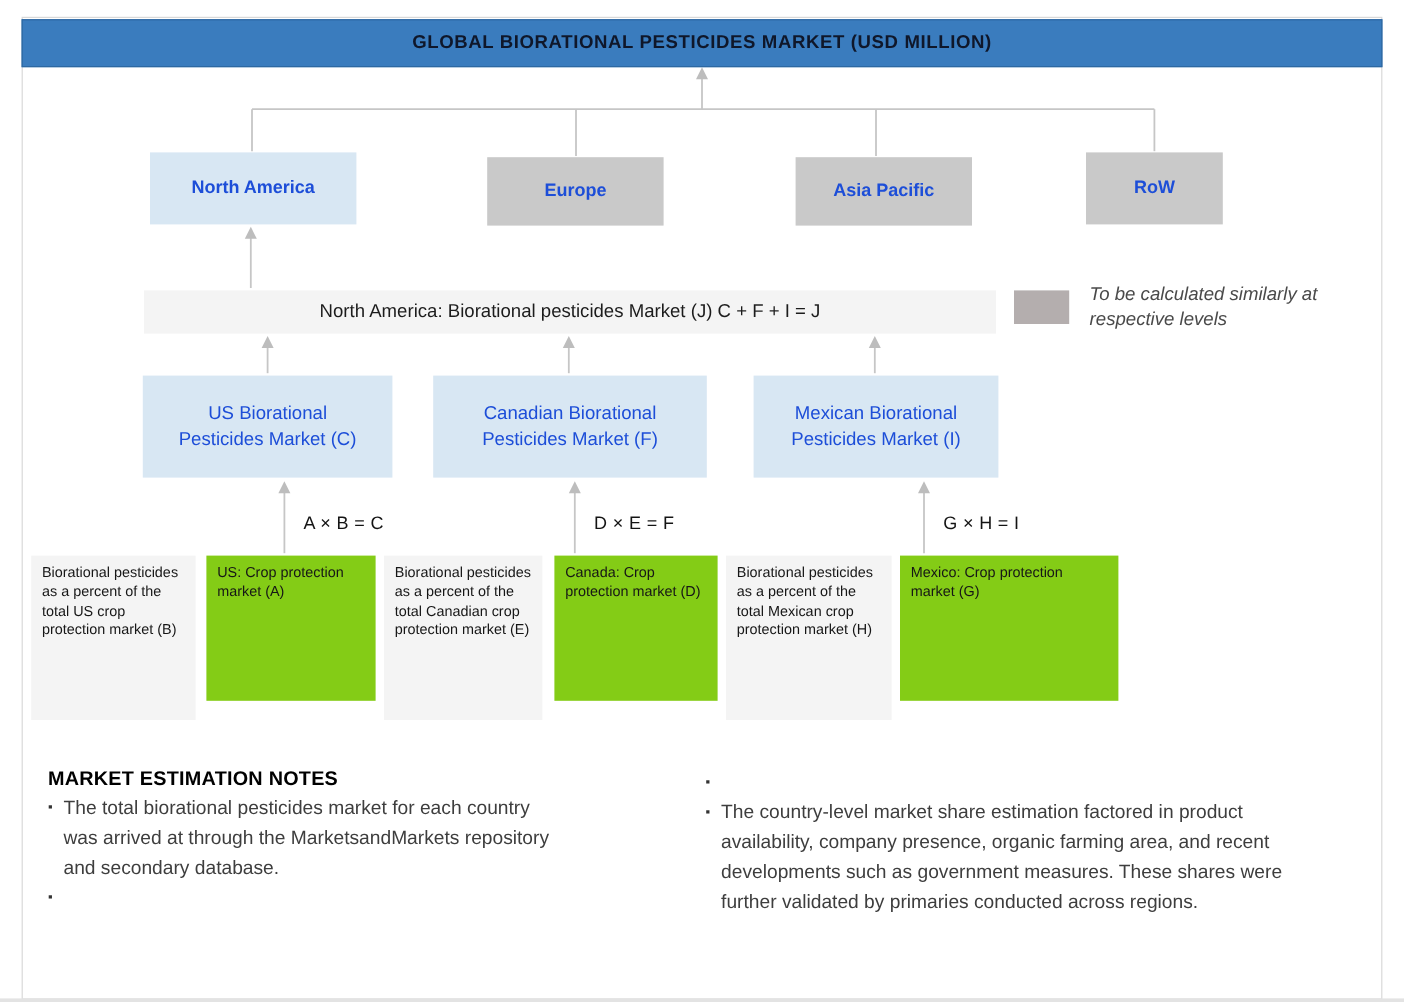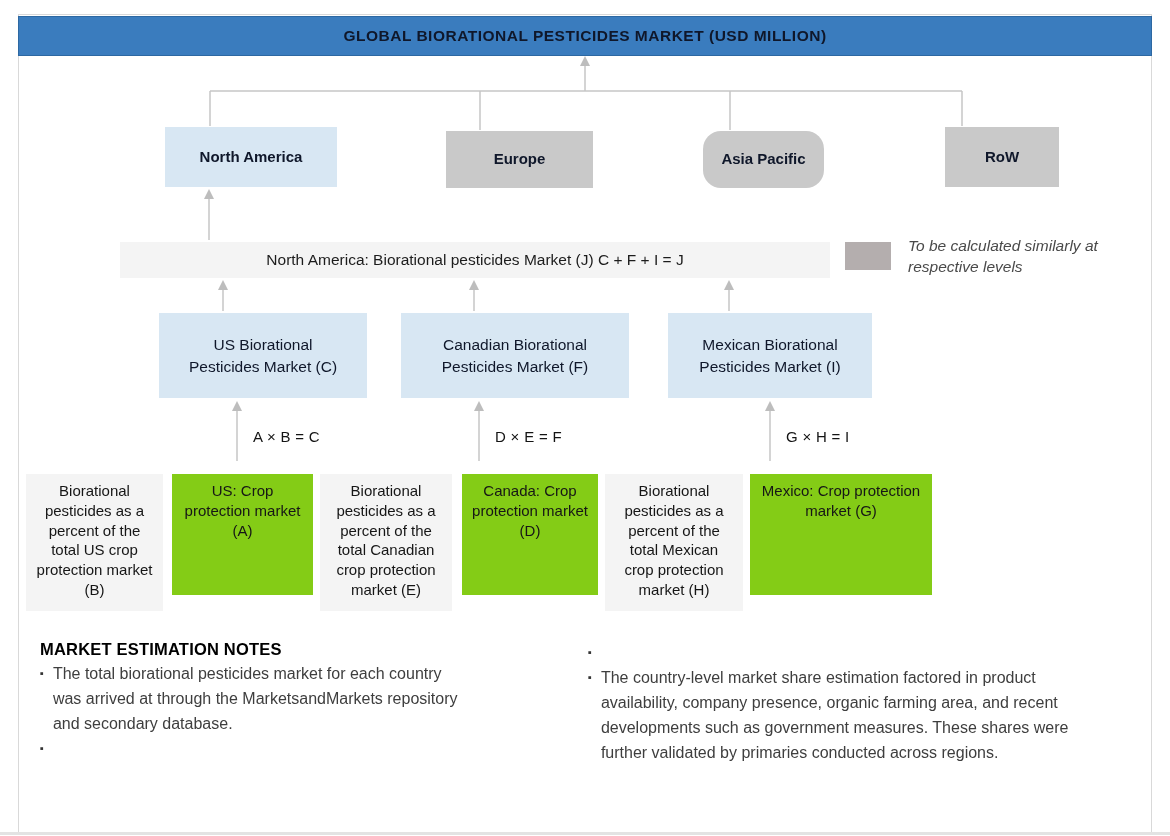--- a/index.html
+++ b/index.html
@@ -20,40 +20,40 @@
     display:flex;align-items:center;justify-content:center;
   }
   .banner span{
     color:#0f172a;font-weight:bold;font-size:15.5px;letter-spacing:.5px;
   }
   .connectors{left:0;top:0;width:1170px;height:836px;pointer-events:none;}
   .connectors line{stroke:#c6c6c6;stroke-width:1.5;}
   .connectors polygon{fill:#bdbdbd;}
   .box{
     display:flex;align-items:center;justify-content:center;text-align:center;
-    font-size:15px;line-height:1.35;color:#0f172a;margin-left:40px;
+    font-size:15px;line-height:1.35;color:#1d4ed8;
   }
   .region{font-weight:bold;}
   .blue{background:#d8e7f3;}
   .gray{background:#c9c9c9;}
   .jbar{
     left:120px;top:242px;width:710px;height:36px;background:#f4f4f4;
     display:flex;align-items:center;justify-content:center;
     font-size:15.5px;color:#1c1c1c;
   }
   .legend-swatch{left:845px;top:242px;width:46px;height:28px;background:#b4aeae;}
   .legend-text{
     left:908px;top:236px;width:222px;font-style:italic;font-size:15.5px;
     line-height:1.35;color:#4a4a4a;
   }
   .country{font-size:15.5px;line-height:1.4;}
   .formula{font-size:15px;color:#141414;letter-spacing:.3px;}
   .input-box{
-    top:474px;padding:7px 9px;font-size:15px;line-height:1.32;color:#161616;
-    text-align:center;
+    top:463px;padding:7px 9px;font-size:12px;line-height:1.32;color:#161616;
+    text-align:left;
   }
   .in-light{background:#f4f4f4;height:137px;}
   .in-dark{background:#84cc16;height:121px;}
   .notes-heading{
     left:40px;top:640px;font-weight:bold;font-size:16.5px;color:#000;
     letter-spacing:.2px;
   }
   .notes-col{display:flex;flex-direction:column;}
   .note-item{display:flex;gap:9px;align-items:flex-start;}
   .bullet{
@@ -104,21 +104,21 @@
     <polygon points="770,401 765,411 775,411"></polygon>
   </g>
 </svg>
 
 <div class="abs banner">
   <span>GLOBAL BIORATIONAL PESTICIDES MARKET (USD MILLION)</span>
 </div>
 
 <div class="abs box region blue" style="left:125px;top:127px;width:172px;height:60px;">North America</div>
 <div class="abs box region gray" style="left:406px;top:131px;width:147px;height:57px;">Europe</div>
-<div class="abs box region gray" style="left:663px;top:131px;width:121px;height:57px;border-radius:18px;">Asia Pacific</div>
+<div class="abs box region gray" style="left:663px;top:131px;width:147px;height:57px;">Asia Pacific</div>
 <div class="abs box region gray" style="left:905px;top:127px;width:114px;height:60px;">RoW</div>
 
 <div class="abs jbar">North America: Biorational pesticides Market (J) C + F + I = J</div>
 
 <div class="abs legend-swatch"></div>
 <div class="abs legend-text">To be calculated similarly at respective levels</div>
 
 <div class="abs box country blue" style="left:119px;top:313px;width:208px;height:85px;padding:0 18px;">US Biorational Pesticides Market (C)</div>
 <div class="abs box country blue" style="left:361px;top:313px;width:228px;height:85px;padding:0 18px;">Canadian Biorational Pesticides Market (F)</div>
 <div class="abs box country blue" style="left:628px;top:313px;width:204px;height:85px;padding:0 20px;">Mexican Biorational Pesticides Market (I)</div>

